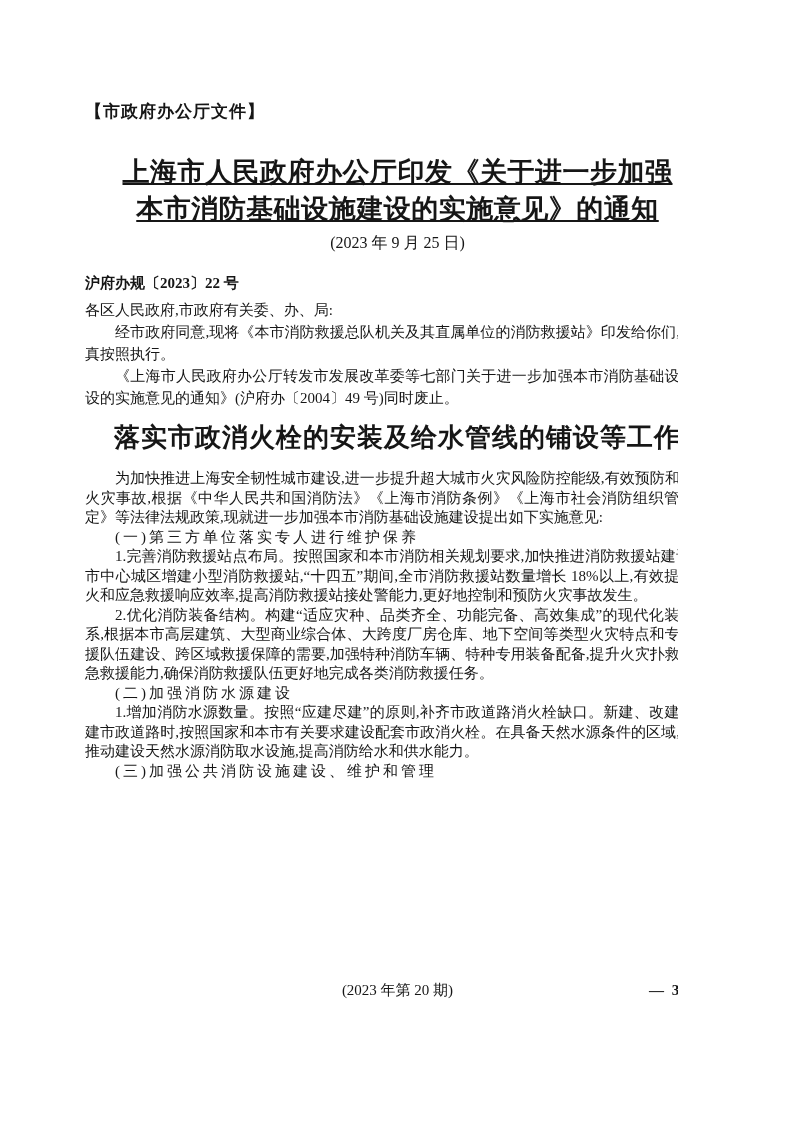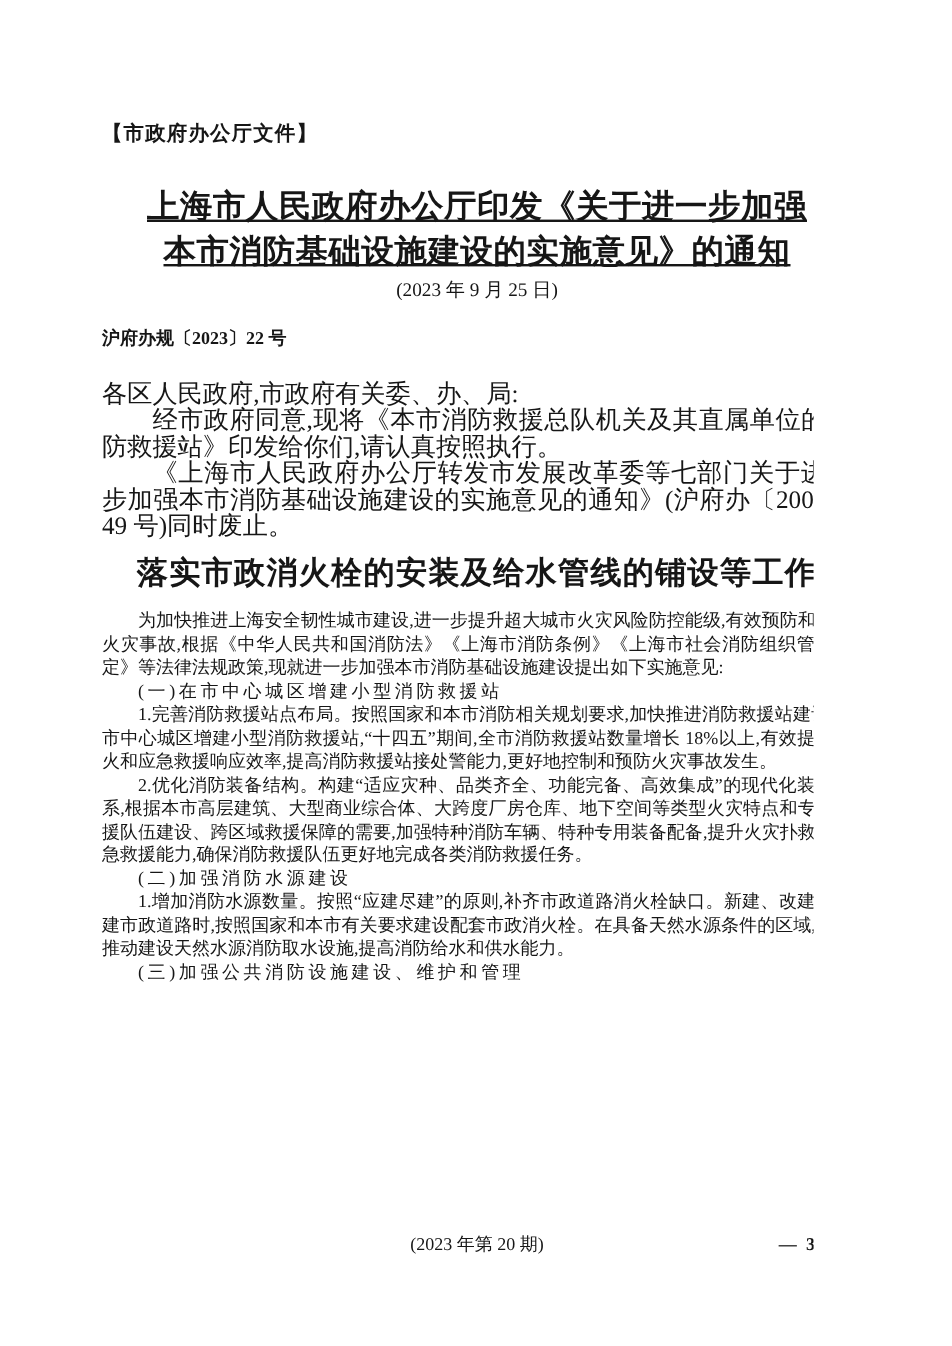--- a/index.html
+++ b/index.html
@@ -42,22 +42,22 @@
     line-height: 21px;
   }
   .doc-no {
     margin-top: 20px;
     text-align: left;
     font-size: 15px;
     line-height: 20px;
     font-weight: bold;
   }
   .notice-body {
-    margin-top: 24px;
-    font-size: 21px;
+    margin-top: 6px;
+    font-size: 15px;
     line-height: 22px;
     text-align: justify;
   }
   .notice-body p, .opinion-body p { margin: 0; }
   .indent { text-indent: 2em; }
   .opinion-title {
     margin-top: 9px;
     text-align: center;
     font-weight: bold;
     font-size: 26px;
@@ -78,21 +78,21 @@
     letter-spacing: 0.5px;
   }
   .sub-heading {
     text-indent: 2em;
     letter-spacing: 3px;
     font-size: 15px;
   }
   .footer {
     position: absolute;
     left: 85px;
-    top: 1028px;
+    top: 980px;
     width: 625px;
     font-size: 15px;
     line-height: 20px;
   }
   .footer-issue { text-align: center; }
   .footer-page {
     position: absolute;
     right: 6px;
     top: 0;
     font-weight: bold;
@@ -120,21 +120,21 @@
       <p>各区人民政府,市政府有关委、办、局:</p>
       <p class="indent">经市政府同意,现将《本市消防救援总队机关及其直属单位的消防救援站》印发给你们,请认真按照执行。</p>
       <p class="indent">《上海市人民政府办公厅转发市发展改革委等七部门关于进一步加强本市消防基础设施建设的实施意见的通知》(沪府办〔2004〕49 号)同时废止。</p>
     </div>
 
     <div class="opinion-title">落实市政消火栓的安装及给水管线的铺设等工作</div>
 
     <div class="opinion-body">
       <p class="indent">为加快推进上海安全韧性城市建设,进一步提升超大城市火灾风险防控能级,有效预防和减少火灾事故,根据《中华人民共和国消防法》《上海市消防条例》《上海市社会消防组织管理规定》等法律法规政策,现就进一步加强本市消防基础设施建设提出如下实施意见:</p>
 
-      <p class="sub-heading">(一)在市中心城区增建小型消防救援站</p>
+      <p class="sub-heading">(一)第三方单位落实专人进行维护保养</p>
       <p class="indent">1.完善消防救援站点布局。按照国家和本市消防相关规划要求,加快推进消防救援站建设,在市中心城区增建小型消防救援站,“十四五”期间,全市消防救援站数量增长 18%以上,有效提高灭火和应急救援响应效率,提高消防救援站接处警能力,更好地控制和预防火灾事故发生。</p>
       <p class="indent">2.优化消防装备结构。构建“适应灾种、品类齐全、功能完备、高效集成”的现代化装备体系,根据本市高层建筑、大型商业综合体、大跨度厂房仓库、地下空间等类型火灾特点和专业救援队伍建设、跨区域救援保障的需要,加强特种消防车辆、特种专用装备配备,提升火灾扑救和应急救援能力,确保消防救援队伍更好地完成各类消防救援任务。</p>
 
       <p class="sub-heading">(二)加强消防水源建设</p>
       <p class="indent">1.增加消防水源数量。按照“应建尽建”的原则,补齐市政道路消火栓缺口。新建、改建、扩建市政道路时,按照国家和本市有关要求建设配套市政消火栓。在具备天然水源条件的区域,积极推动建设天然水源消防取水设施,提高消防给水和供水能力。</p>
 
       <p class="sub-heading">(三)加强公共消防设施建设、维护和管理</p>
     </div>
   </div>
 

